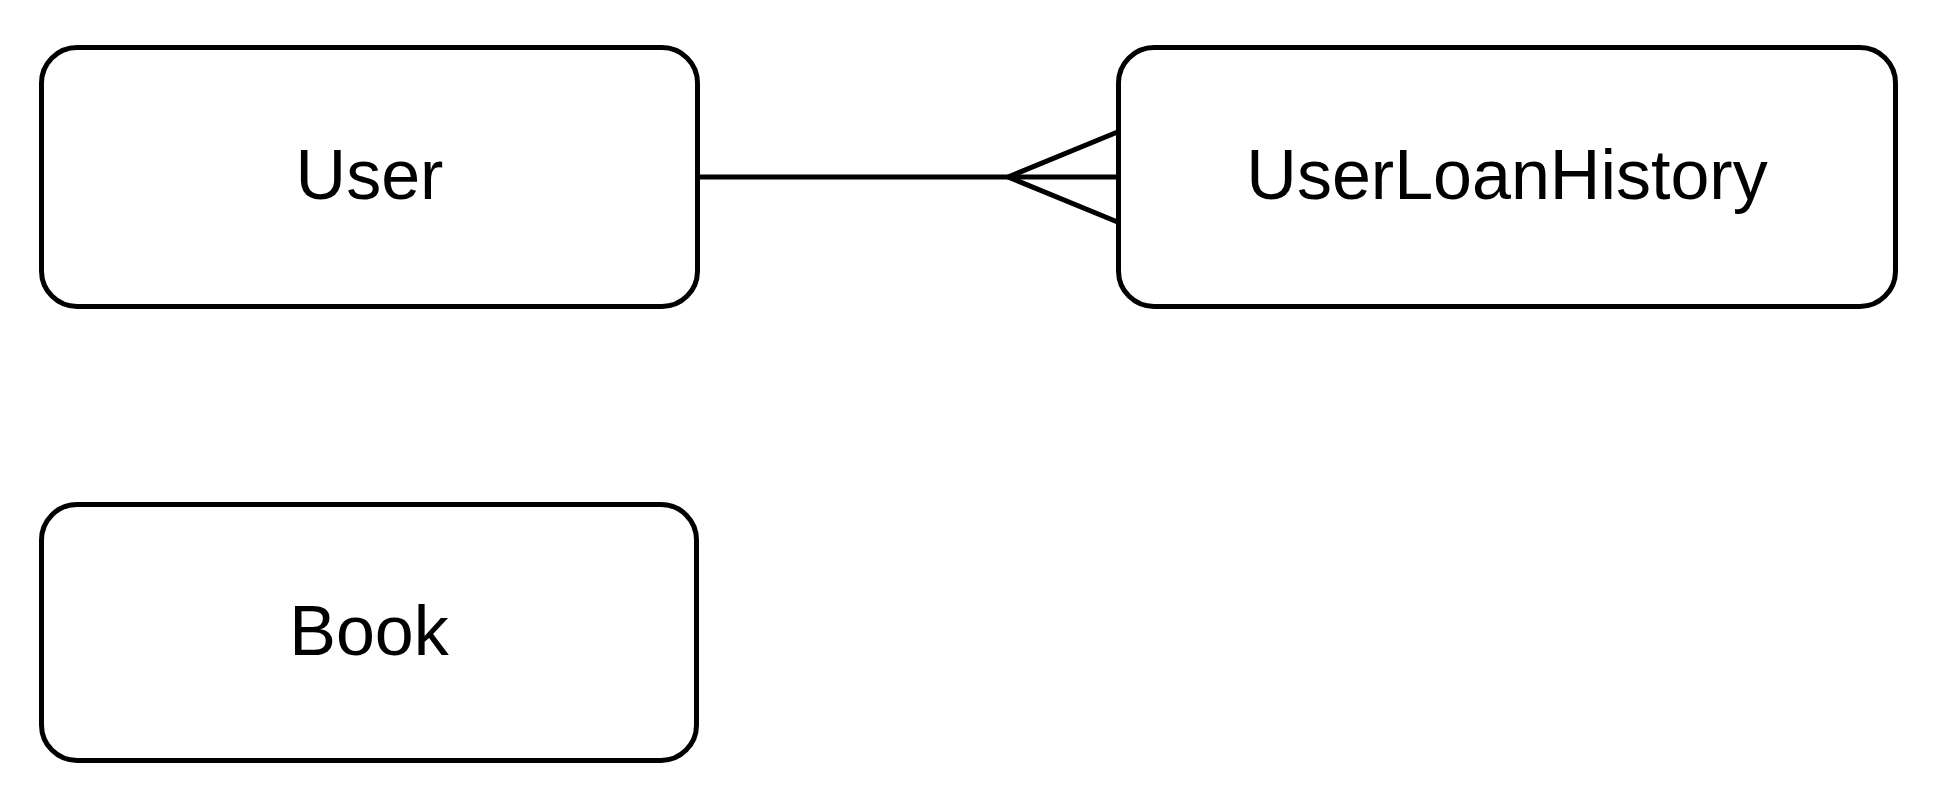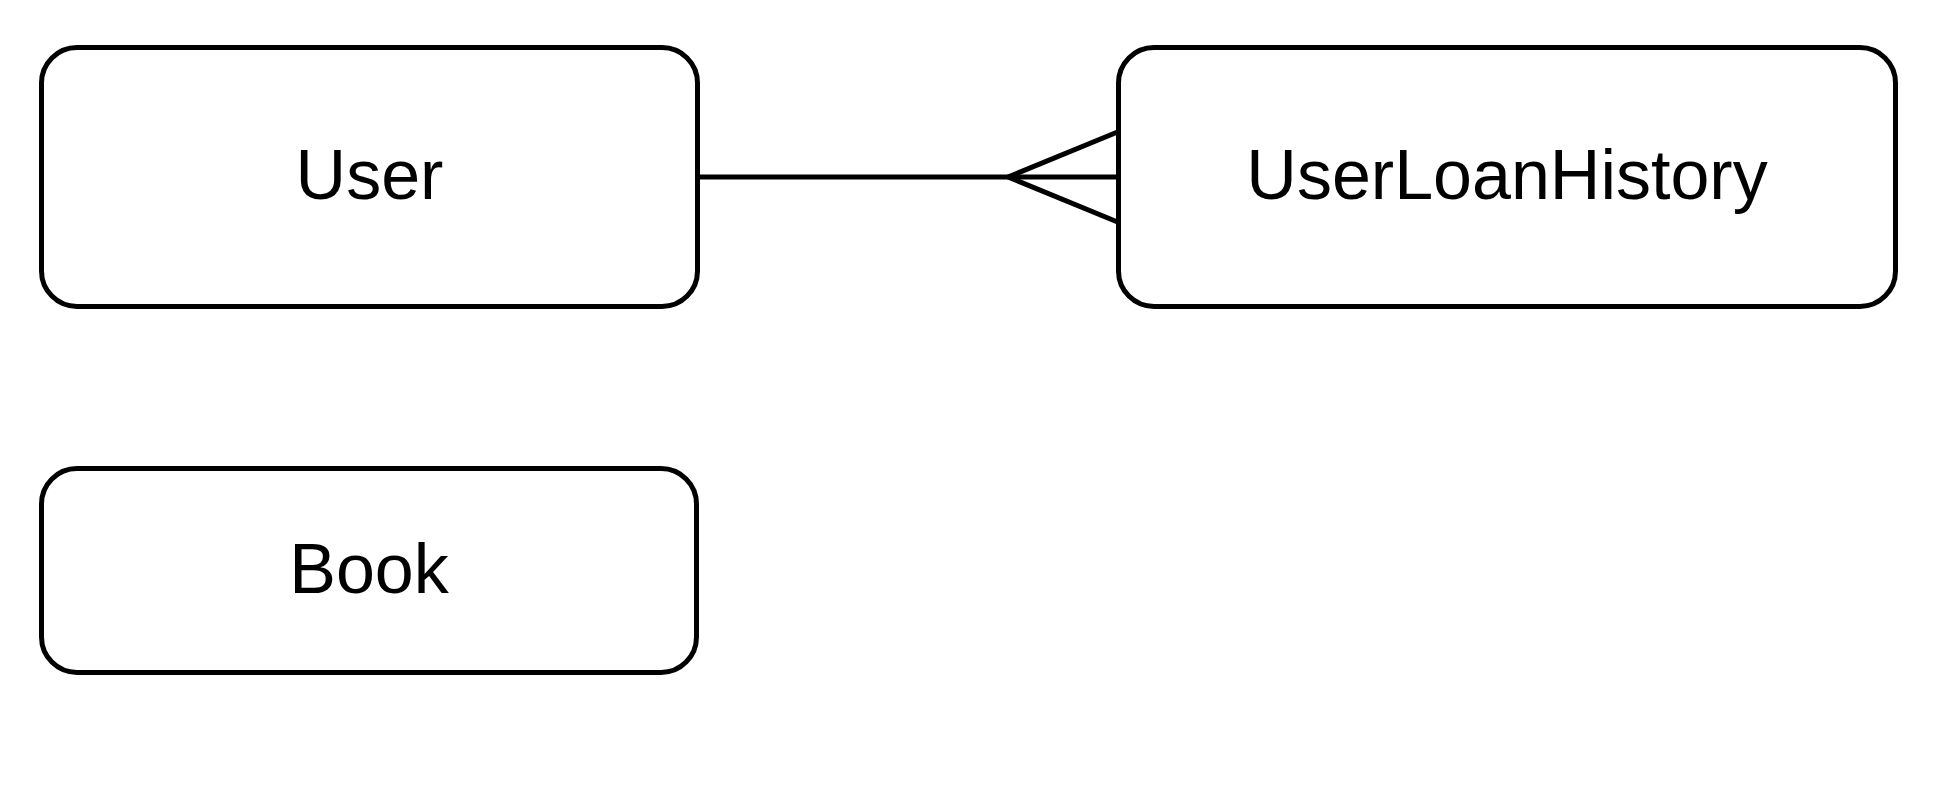--- a/index.html
+++ b/index.html
@@ -41,23 +41,23 @@
     height: 264px;
   }
   .box-ulh {
     left: 1116px;
     top: 45px;
     width: 782px;
     height: 264px;
   }
   .box-book {
     left: 39px;
-    top: 466px;
+    top: 502px;
     width: 660px;
-    height: 209px;
+    height: 261px;
   }
   .connector-svg {
     position: absolute;
     left: 0;
     top: 0;
     width: 1934px;
     height: 788px;
     pointer-events: none;
   }
   .connector-svg line {

